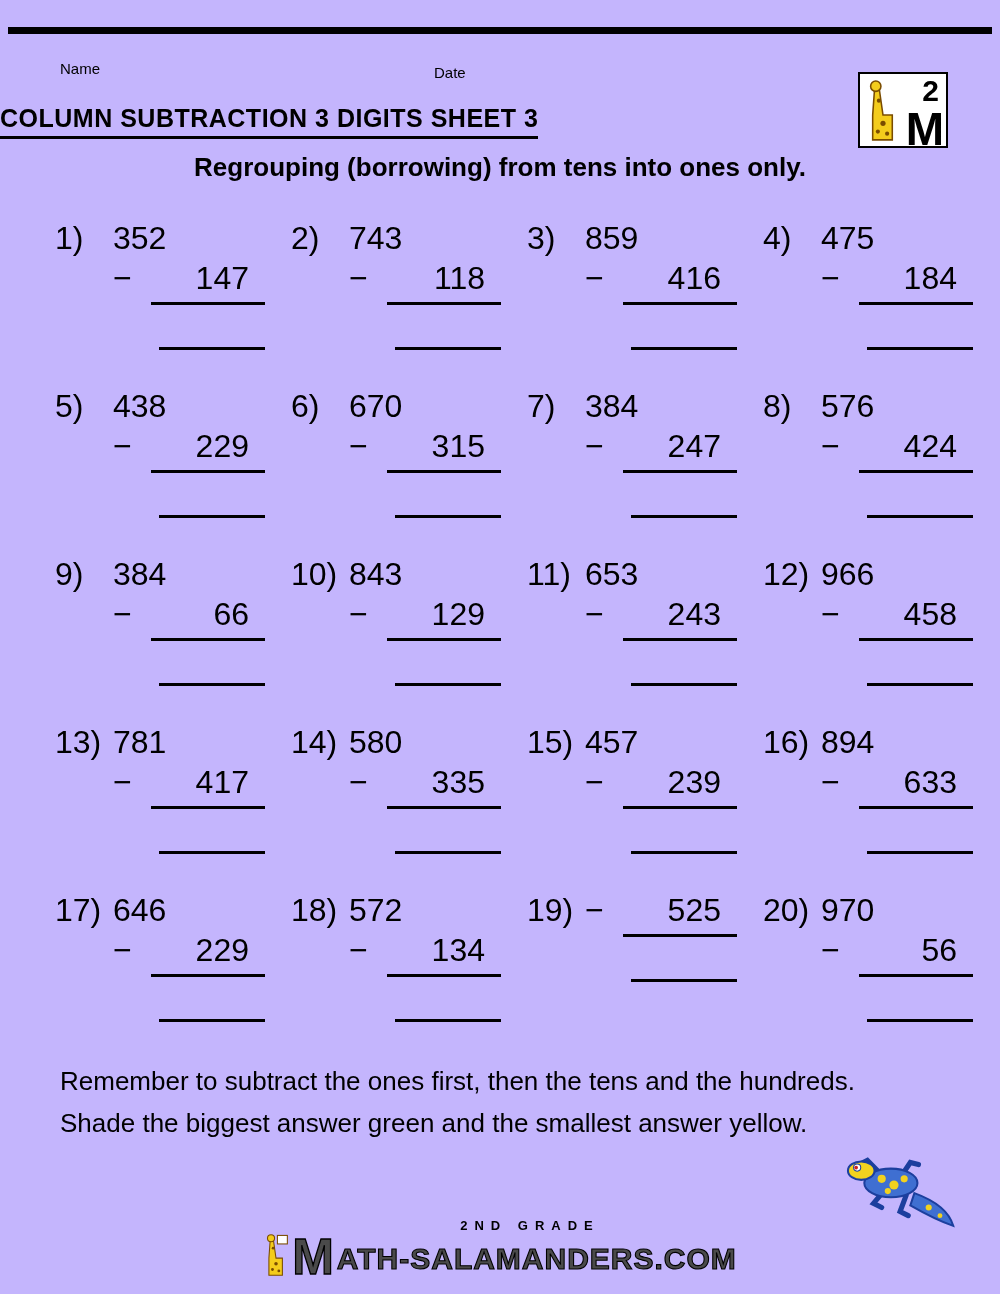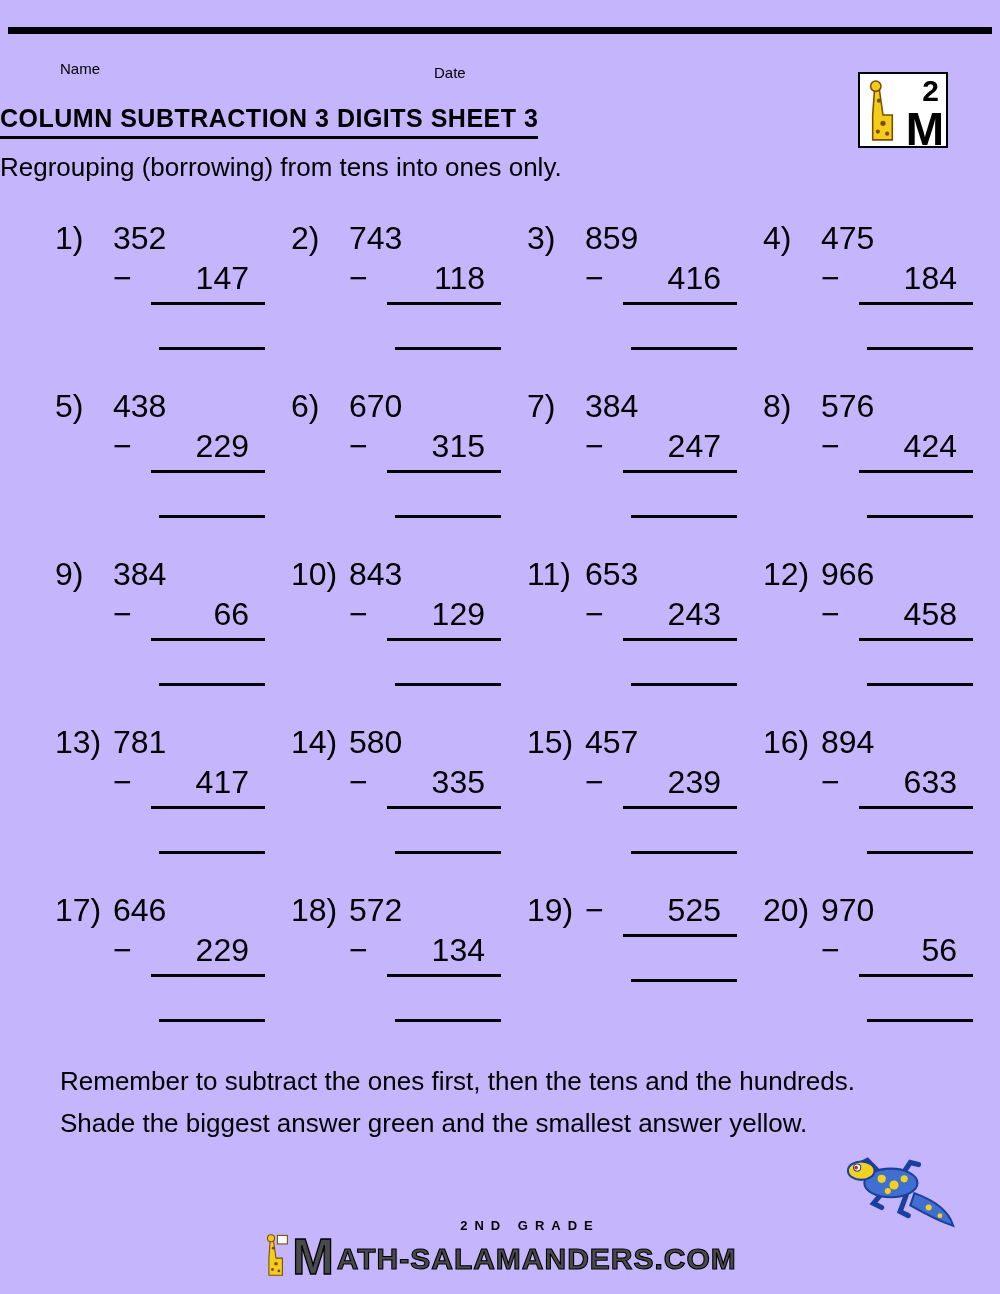--- a/index.html
+++ b/index.html
@@ -18,21 +18,21 @@
   .badge { position:absolute; top:72px; right:52px; width:90px; height:76px; border:2px solid #000; background:#fff; }
   .badge-grade { position:absolute; top:0px; right:7px; font-size:30px; font-weight:bold; }
   .badge-m { position:absolute; bottom:-6px; right:2px; font-size:46px; font-weight:bold; line-height:1; }
   .badge-giraffe { position:absolute; left:4px; top:6px; }
 
   .title-wrap { position:absolute; top:104px; left:0; right:0; }
   .title {
     display:inline-block; font-size:25px; font-weight:bold;
     border-bottom:3px solid #000; padding-bottom:3px; letter-spacing:0.5px;
   }
-  .subtitle { position:absolute; top:152px; left:0; right:0; font-size:26px; }
+  .subtitle { position:absolute; top:152px; left:0; right:0; text-align:center; font-size:26px;font-weight:bold; }
 
   
   .problems-grid {
     position:absolute; top:218px; left:55px;
     display:grid; grid-template-columns:repeat(4, 236px); row-gap:36px;
   }
   .problem { display:flex; align-items:flex-start; }
   .pnum { width:58px; font-size:32px; line-height:40px; }
   .work { width:152px; }
   .minuend { font-size:32px; line-height:40px; height:40px; text-align:left; padding-right:16px; }

